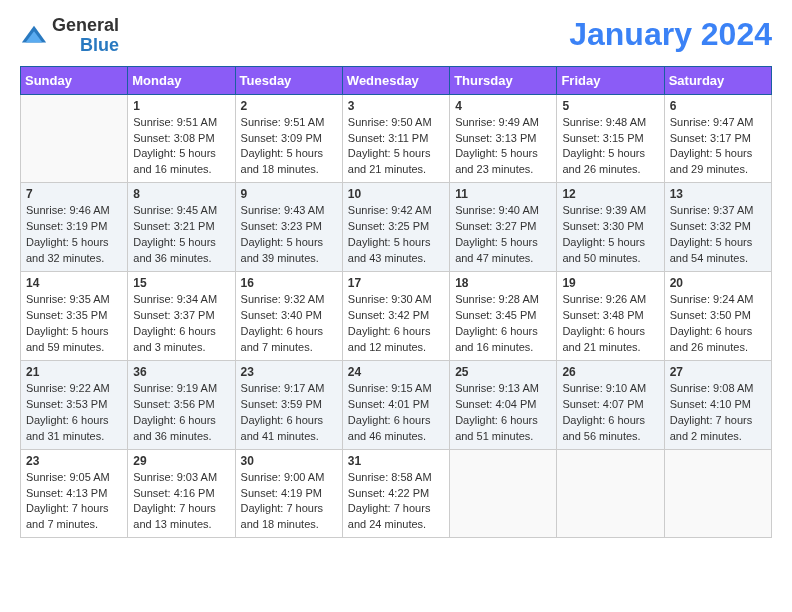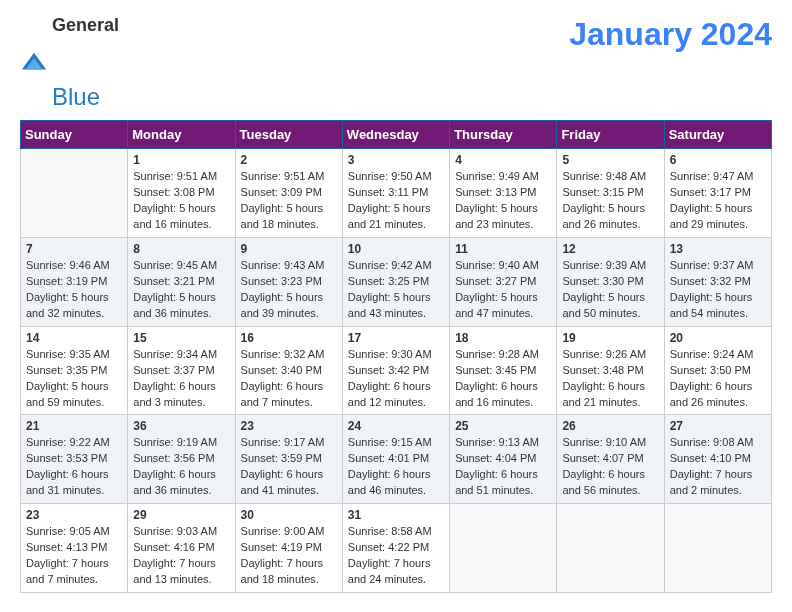--- a/index.html
+++ b/index.html
@@ -18,31 +18,31 @@
     }
     .logo {
       display: flex;
       align-items: center;
       gap: 4px;
     }
     .logo-text {
       display: flex;
       flex-direction: column;
       line-height: 1.1;
+      text-align: right;
     }
     .logo-general {
       font-size: 18px;
       font-weight: bold;
       color: #333;
     }
     .logo-blue {
-      font-size: 24px;
-      font-weight: normal;
+      font-size: 18px;
+      font-weight: bold;
       color: #2979c0;
-      margin-top: 48px;
     }
     .logo-icon {
       width: 28px;
       height: 28px;
     }
     .title-area {
       text-align: right;
     }
     .main-title {
       font-size: 32px;
@@ -51,21 +51,21 @@
     }
     .subtitle {
       font-size: 15px;
       color: #555;
     }
     .calendar {
       width: 100%;
       border-collapse: collapse;
     }
     .calendar th {
-      background: #701a75;
+      background: #8b5cf6;
       color: #fff;
       font-size: 13px;
       font-weight: bold;
       padding: 6px 4px;
       text-align: left;
       border: 1px solid #1a5fa0;
     }
     .calendar td {
       border: 1px solid #ccc;
       vertical-align: top;

